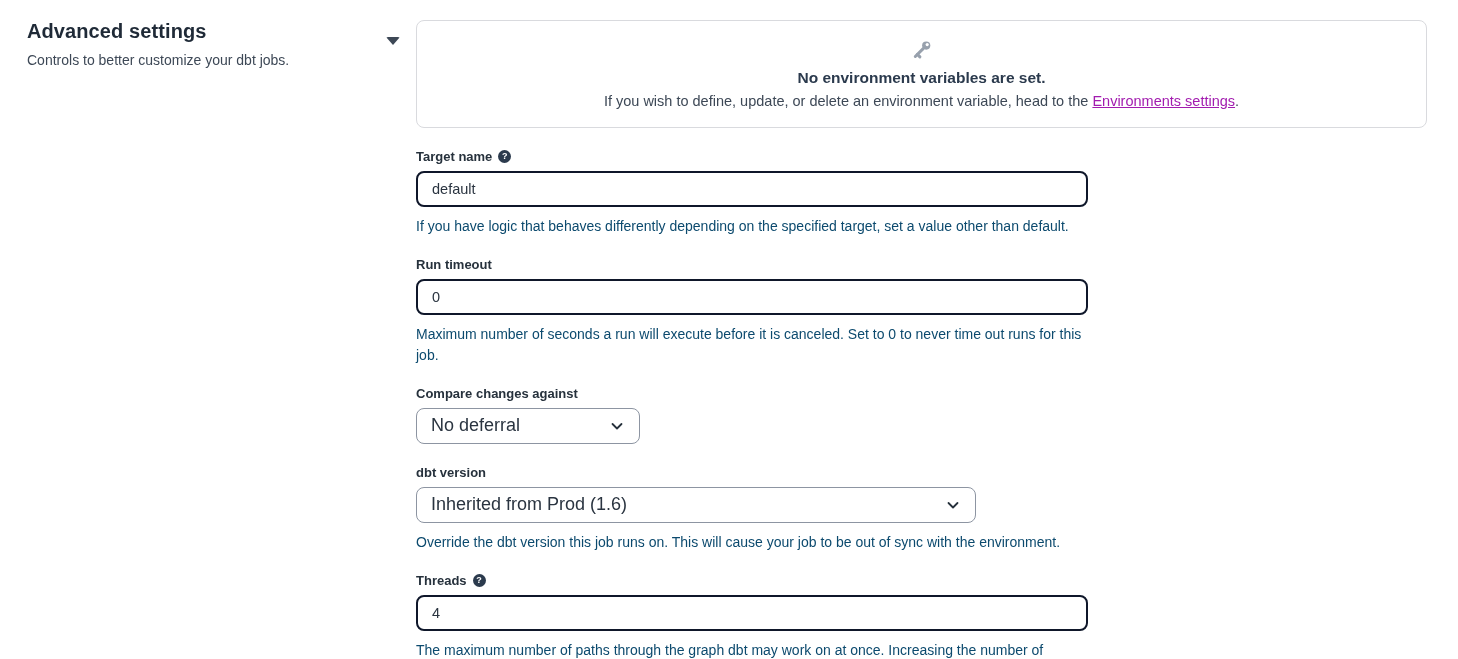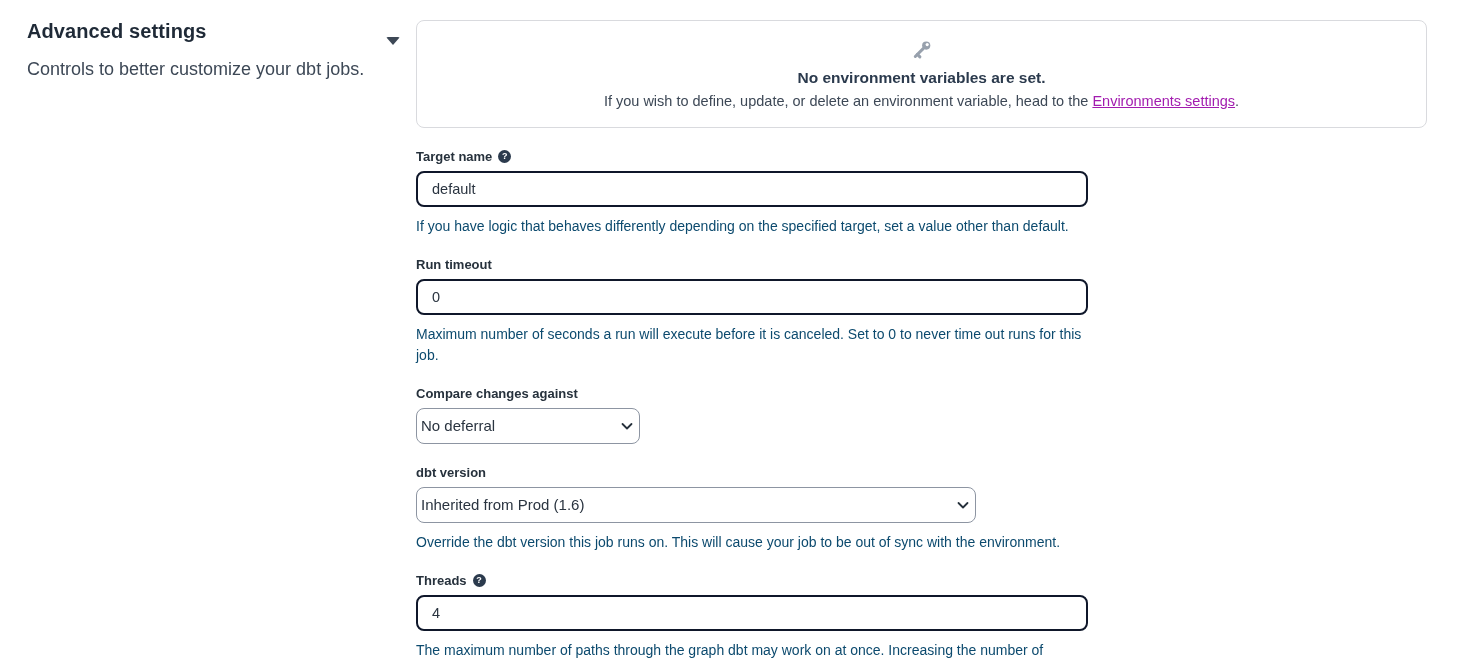--- a/index.html
+++ b/index.html
@@ -26,22 +26,22 @@
     justify-content: space-between;
     align-items: flex-start;
   }
   h1.page-title {
     font-size: 20px;
     font-weight: 700;
     color: #1f2a37;
     letter-spacing: 0.1px;
   }
   .page-subtitle {
-    margin-top: 14px;
-    font-size: 18px;
+    margin-top: 7px;
+    font-size: 14px;
     color: #3d4856;
   }
   .collapse-caret {
     margin-top: 17px;
     width: 0; height: 0;
     border-left: 7px solid transparent;
     border-right: 7px solid transparent;
     border-top: 8px solid #3d4856;
     border-radius: 2px;
     cursor: pointer;
@@ -108,25 +108,25 @@
     font-family: "Liberation Sans", "DejaVu Sans", sans-serif;
     font-size: 14.5px;
     color: #2a3440;
     background: #ffffff;
     outline: none;
   }
   .select-box {
     height: 36px;
     border: 1px solid #8d95a2;
     border-radius: 8px;
-    padding: 0 4px;
+    padding: 0 14px;
     display: flex;
     align-items: center;
     justify-content: space-between;
-    font-size: 15px;
+    font-size: 18px;
     color: #2a3440;
     background: #ffffff;
     cursor: pointer;
   }
   .select-box.narrow { width: 224px; }
   .select-box.wide { width: 560px; }
   .chevron-down { flex-shrink: 0; line-height: 0; }
   .helper-text {
     margin-top: 9px;
     max-width: 672px;

